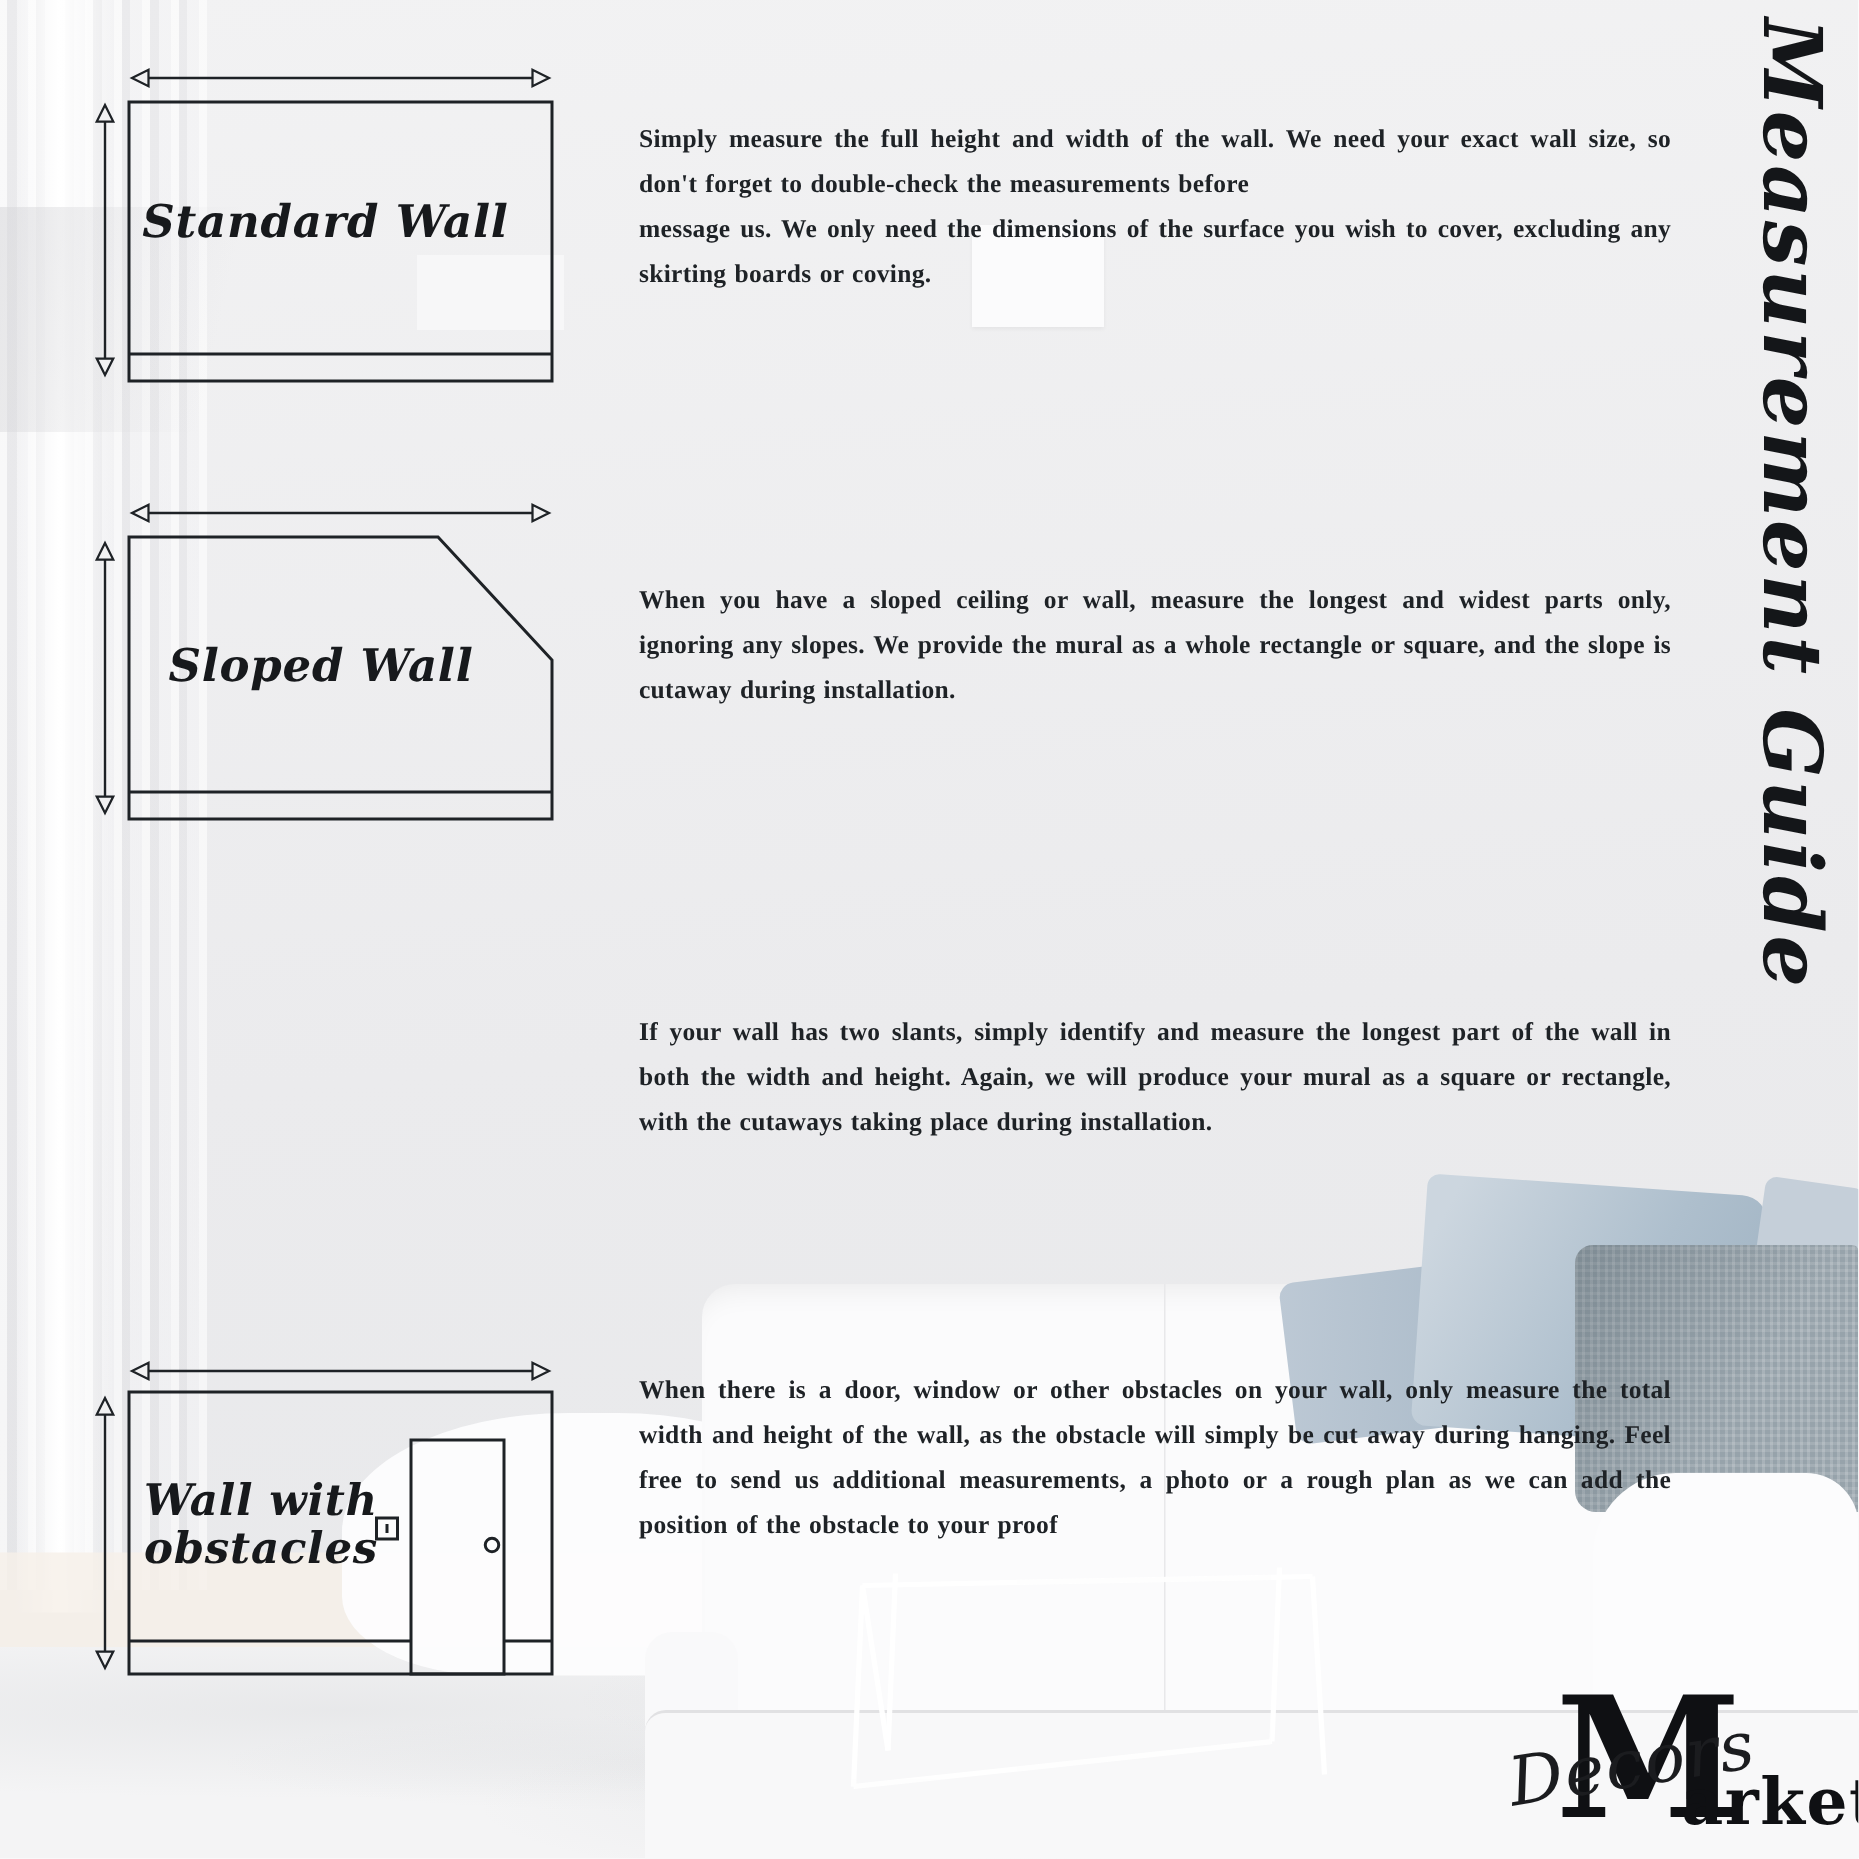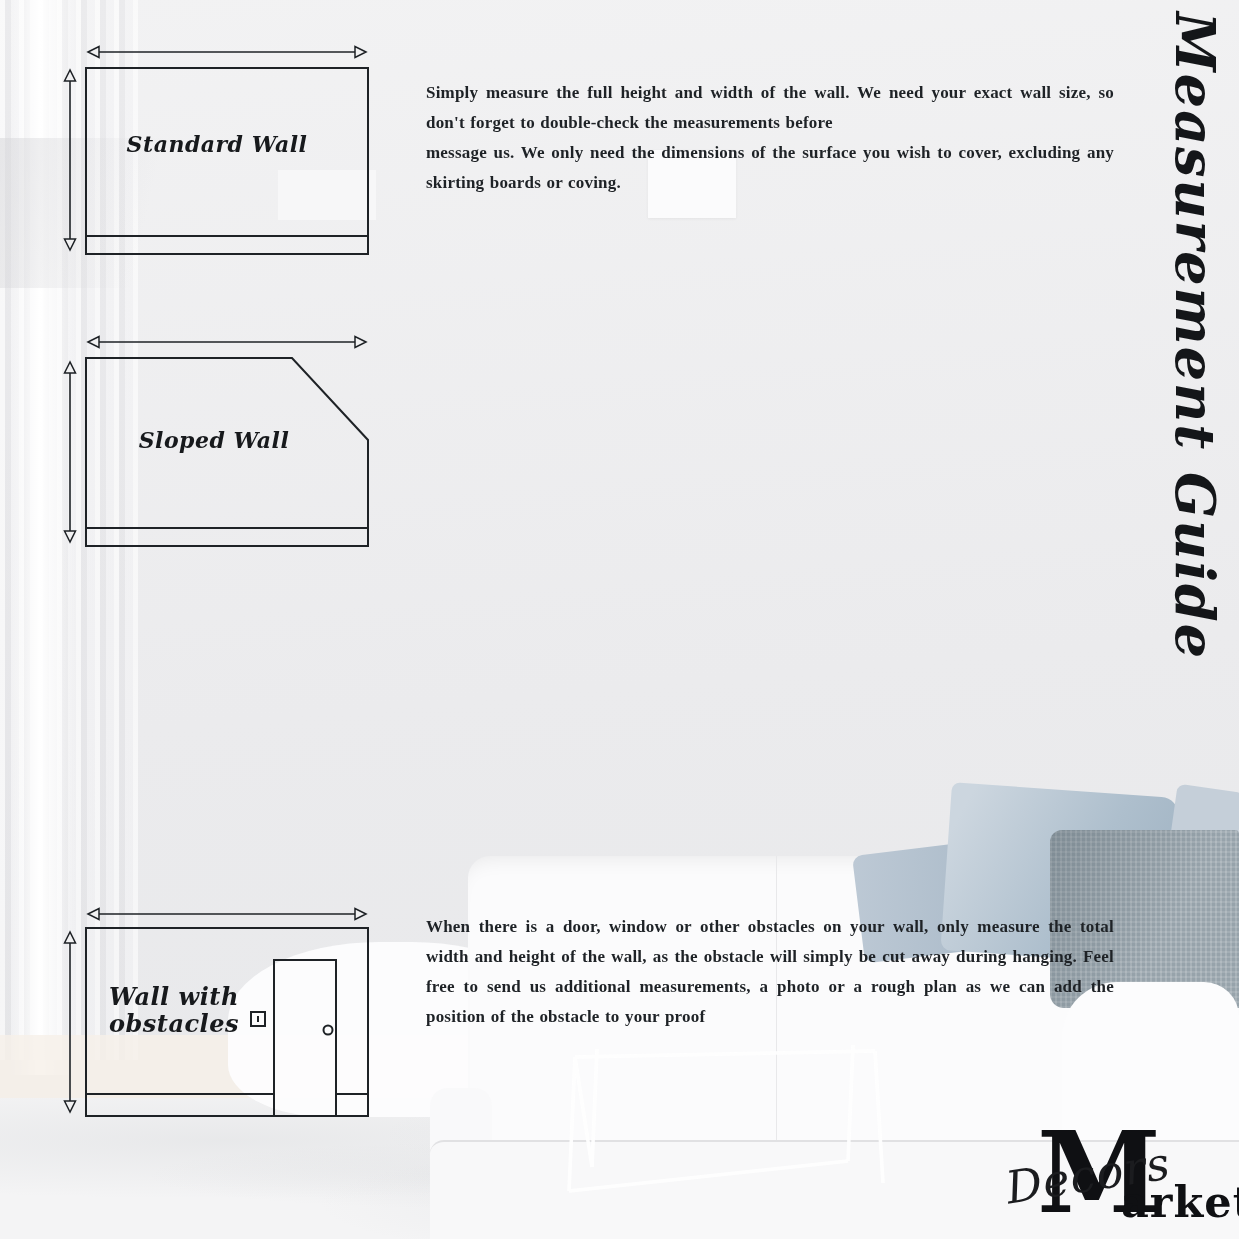--- a/index.html
+++ b/index.html
@@ -67,26 +67,26 @@
   
   .diagram{ position:absolute; left:58px; width:318px; height:230px; }
   .d1{ top:36px; } .d2{ top:328px; } .d3{ top:616px; } .d4{ top:898px; }
   .diagram svg{ position:absolute; left:0; top:0; }
   .shape{ fill:none; stroke:var(--ink,#1e2226); stroke-width:2; }
   .thin { fill:none; stroke:var(--ink,#1e2226); stroke-width:1.6; }
   .head { fill:#f1f1f2; stroke:var(--ink,#1e2226); stroke-width:1.5; }
   .wall-label{
     position:absolute; text-align:center; white-space:pre-line;
     font-family:"DejaVu Serif", serif; font-style:italic; font-weight:bold;
-    font-size:22px; line-height:1.12; color:#17191c; letter-spacing:.5px;
+    font-size:30px; line-height:1.12; color:#17191c; letter-spacing:.5px;
   }
   .d1 .wall-label{ top:96px;  left:34px; width:250px; }
   .d2 .wall-label{ top:100px; left:26px; width:260px;font-style:italic; }
   .d3 .wall-label{ top:112px; left:30px; width:260px; }
-  .d4 .wall-label{ top:86px;  left:10px; width:212px; font-size:24px; }
+  .d4 .wall-label{ top:86px;  left:10px; width:212px; font-size:29px; }
   .desc{
     position:absolute; left:426px; width:688px;
     font-size:17px; line-height:30px; font-weight:bold;
     letter-spacing:.2px; word-spacing:1px;
     text-align:justify; white-space:pre-line; color:var(--ink,#1e2226);
   }
   .p1{ top:78px; } .p2{ top:385px; } .p3{ top:673px; } .p4{ top:912px; }
   .vtitle{
     position:absolute; top:12px; right:12px; height:580px;
     writing-mode:vertical-rl;
@@ -201,20 +201,22 @@
         <rect class="shape" x="193" y="114" width="14" height="14"></rect>
         <line class="shape" x1="200" y1="118" x2="200" y2="124"></line>
       </g>
     </svg>
     <div class="wall-label">Wall with
 obstacles</div>
   </div>
 
   <p class="desc p1">Simply measure the full height and width of the wall. We need your exact wall size, so don't forget to double-check the measurements before
 message us. We only need the dimensions of the surface you wish to cover, excluding any skirting boards or coving.</p>
+  <p class="desc p2">When you have a sloped ceiling or wall, measure the longest and widest parts only, ignoring any slopes. We provide the mural as a whole rectangle or square, and the slope is cutaway during installation.</p>
+  <p class="desc p3">If your wall has two slants, simply identify and measure the longest part of the wall in both the width and height. Again, we will produce your mural as a square or rectangle, with the cutaways taking place during installation.</p>
   <p class="desc p4">When there is a door, window or other obstacles on your wall, only measure the total width and height of the wall, as the obstacle will simply be cut away during hanging. Feel free to send us additional measurements, a photo or a rough plan as we can add the position of the obstacle to your proof</p>
 
   <div class="vtitle">Measurement Guide</div>
 
   <div class="logo">
     <span class="logo-initial">M</span>
     <span class="logo-script">Decors</span>
     <span class="logo-rest">arket</span>
   </div>
 

